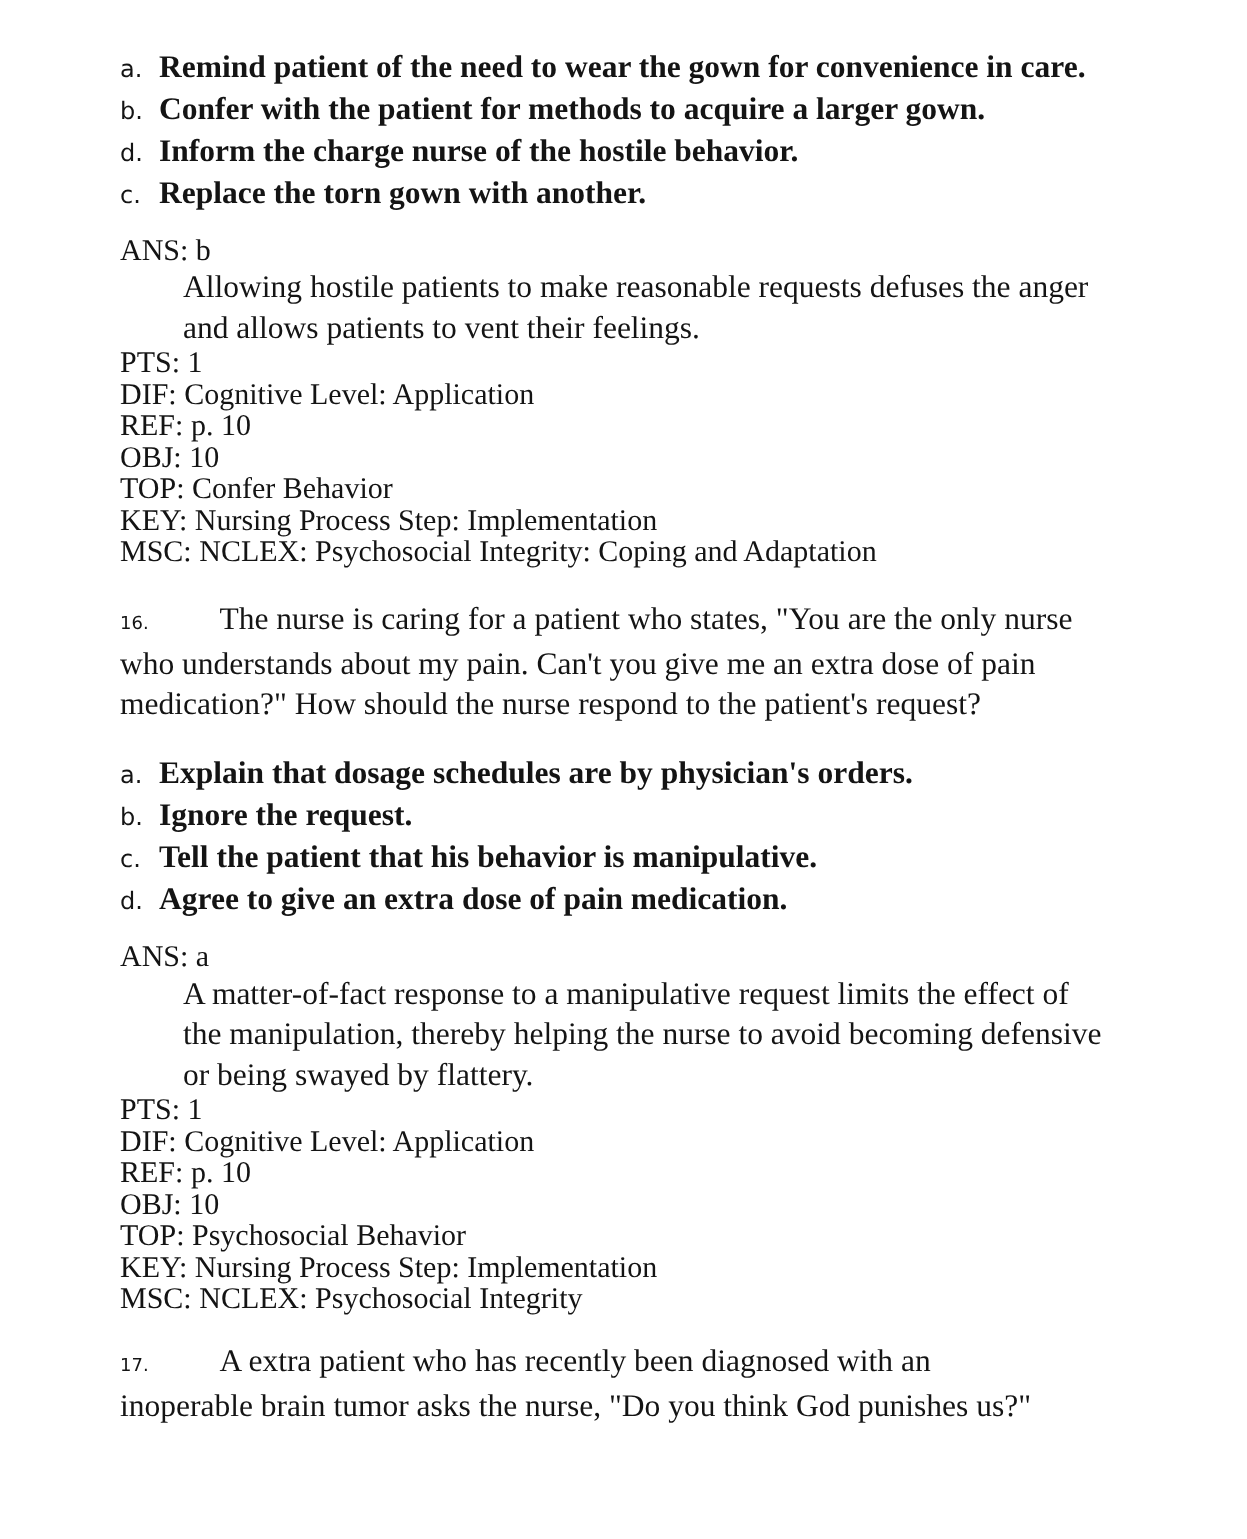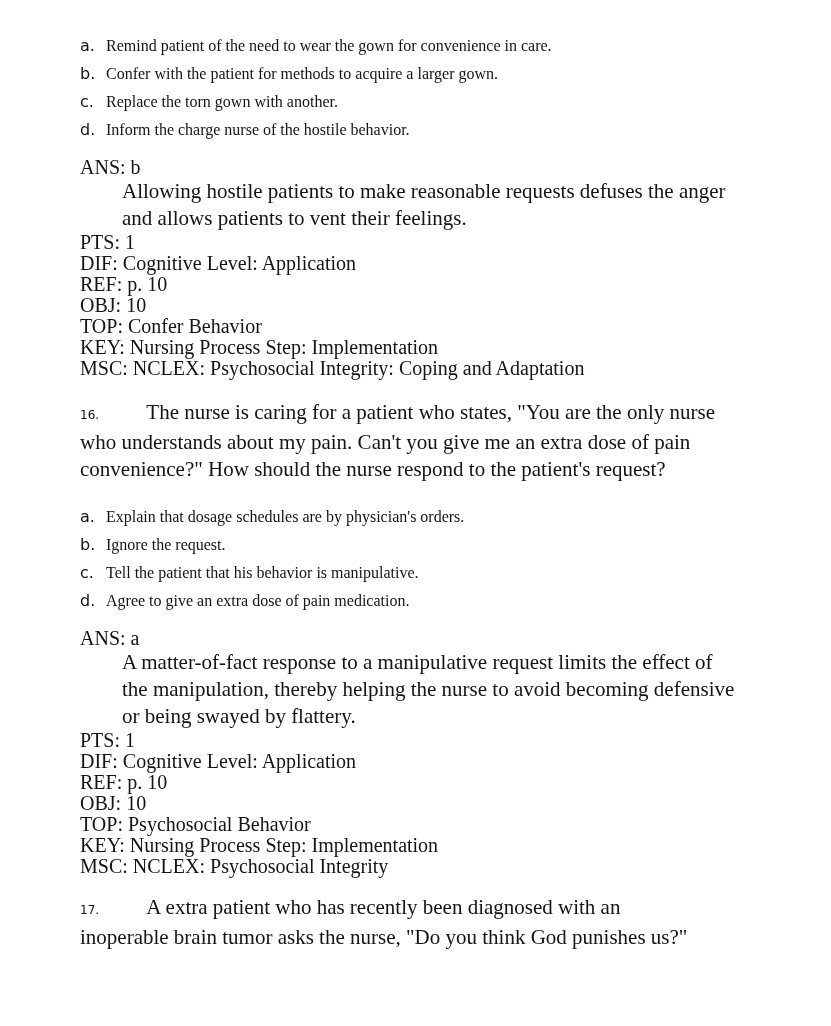--- a/index.html
+++ b/index.html
@@ -30,21 +30,22 @@
   .block { margin: 0; padding: 0; }
   .option-row { white-space: nowrap; }
   .option-letter {
     display: inline-block;
     width: 26px;
     font-family: "DejaVu Sans", "Liberation Sans", sans-serif;
     font-size: 16px;
   }
   .option-text {
     font-family: "Liberation Serif", serif;
-    font-size: 16px;
+    font-size: 21px;
+    font-weight: bold;
   }
   .ans-row { margin-top: 14px; }
   .pre { white-space: pre-line; margin-left: 42px; }
   .rationale { max-width: 724px; }
   .question { max-width: 724px; }
   .qnum {
     font-family: "DejaVu Sans", "Liberation Sans", sans-serif;
     font-size: 12px;
   }
   .q16 { margin-top: 20px; }
@@ -57,24 +58,24 @@
 <div class="page">
 
   <div class="block serif">
     <div class="option-row">
       <span class="option-letter">a.</span><span class="option-text">Remind patient of the need to wear the gown for convenience in care.</span>
     </div>
     <div class="option-row">
       <span class="option-letter">b.</span><span class="option-text">Confer with the patient for methods to acquire a larger gown.</span>
     </div>
     <div class="option-row">
-      <span class="option-letter">c.</span><span class="option-text">Replace the torn gown with another.</span>
+      <span class="option-letter">d.</span><span class="option-text">Inform the charge nurse of the hostile behavior.</span>
     </div>
     <div class="option-row">
-      <span class="option-letter">d.</span><span class="option-text">Inform the charge nurse of the hostile behavior.</span>
+      <span class="option-letter">c.</span><span class="option-text">Replace the torn gown with another.</span>
     </div>
   </div>
 
   <div class="block sans ans-row">
     <span>ANS:</span>
     <span>b</span>
   </div>
   <div class="block serif pre rationale">Allowing hostile patients to make reasonable requests defuses the anger
 and allows patients to vent their feelings.</div>
 
@@ -106,21 +107,21 @@
     <div class="meta-row">
       <span>MSC:</span>
       <span>NCLEX: Psychosocial Integrity: Coping and Adaptation</span>
     </div>
   </div>
 
   <div class="block serif question q16">
     <span class="qnum">16.</span>
     <span class="pre">The nurse is caring for a patient who states, "You are the only nurse
 who understands about my pain. Can't you give me an extra dose of pain
-convenience?" How should the nurse respond to the patient's request?</span>
+medication?" How should the nurse respond to the patient's request?</span>
   </div>
 
   <div class="block serif q16-options">
     <div class="option-row">
       <span class="option-letter">a.</span><span class="option-text">Explain that dosage schedules are by physician's orders.</span>
     </div>
     <div class="option-row">
       <span class="option-letter">b.</span><span class="option-text">Ignore the request.</span>
     </div>
     <div class="option-row">

